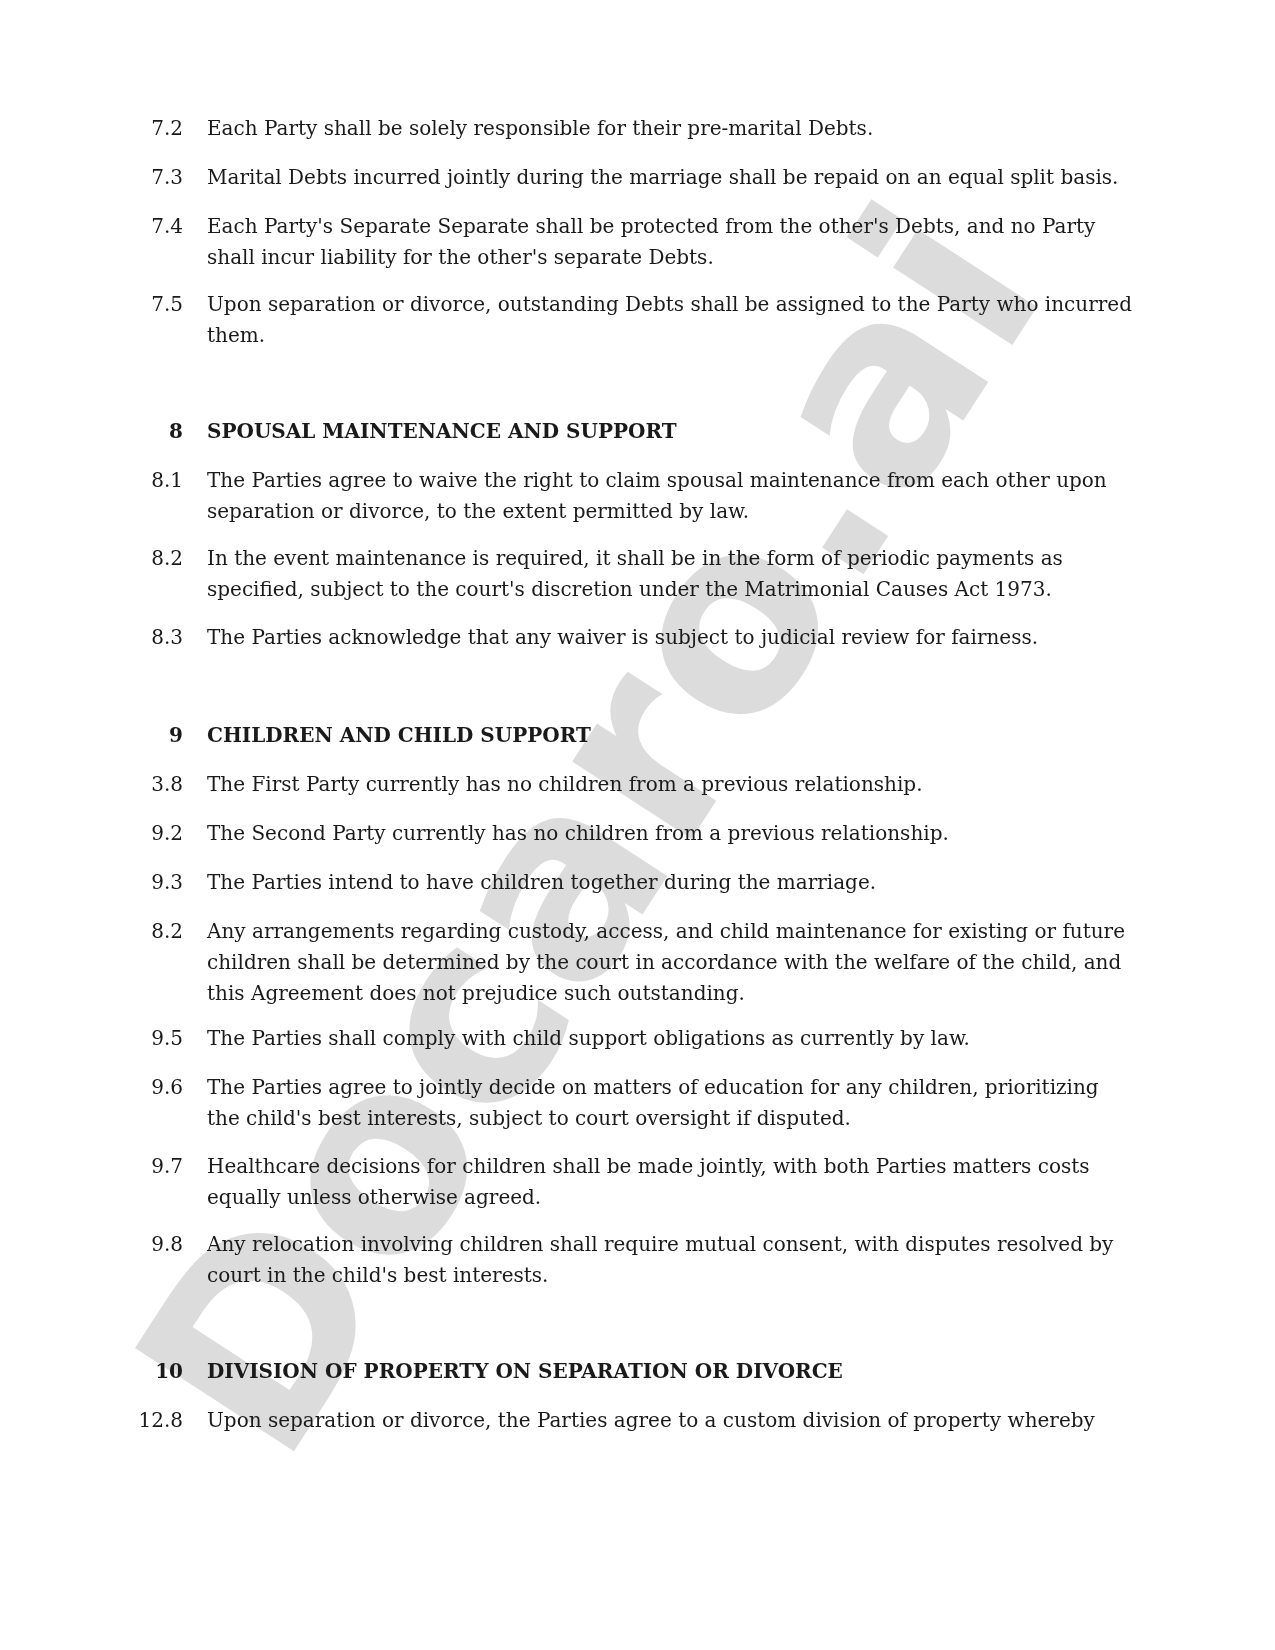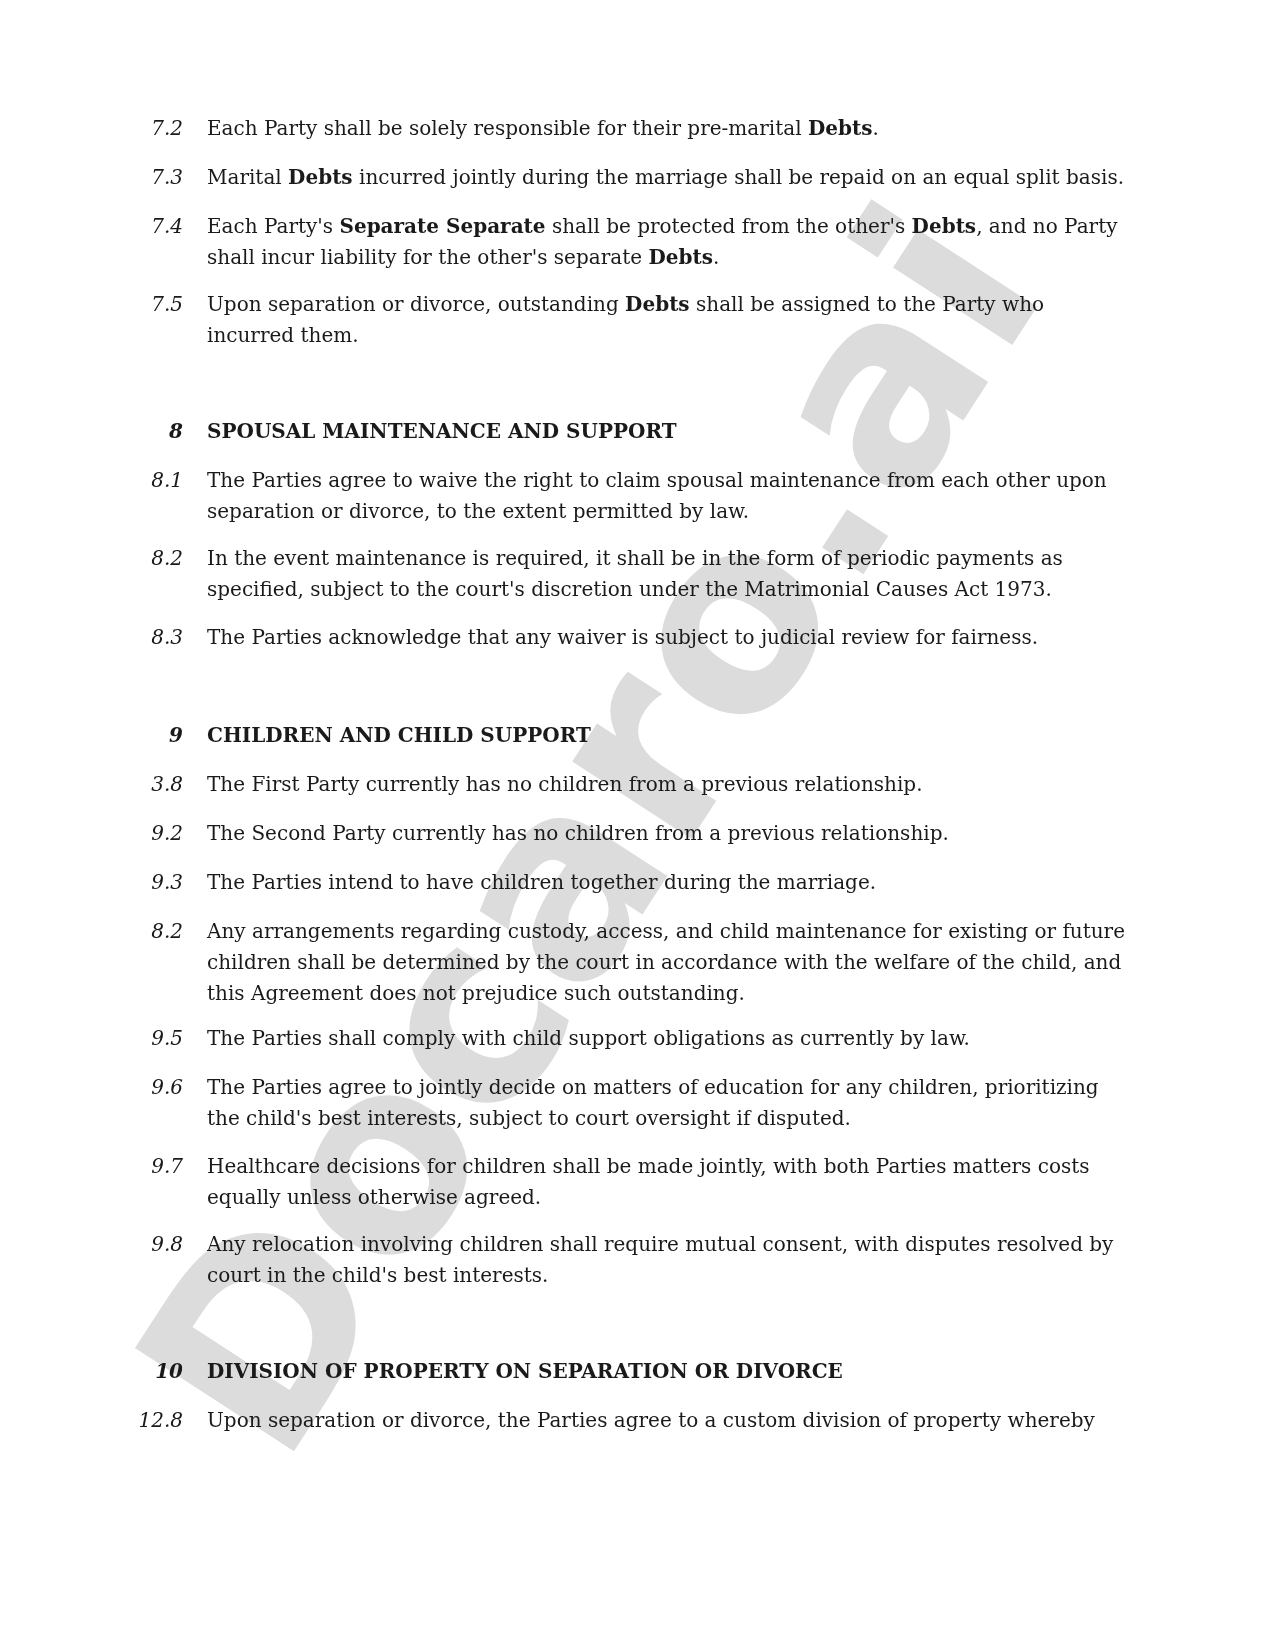--- a/index.html
+++ b/index.html
@@ -3,24 +3,24 @@
 <meta charset="utf-8">
 <style>
   html, body { margin: 0; padding: 0; background: #ffffff; }
   body { width: 1275px; height: 1650px; position: relative; overflow: hidden;
          font-family: "DejaVu Serif", "Liberation Serif", serif; color: #1a1a1a; }
   .watermark { position: absolute; left: 590px; top: 830px; transform: translate(-50%, -50%) rotate(-57deg);
                font-family: "DejaVu Sans", sans-serif; font-weight: bold; font-size: 260px; color: #dcdcdc;
                white-space: nowrap; letter-spacing: 2px; z-index: 0; user-select: none; }
   .page { position: absolute; left: 0; top: 0; width: 1275px; z-index: 1; }
   .clause { position: absolute; left: 0; width: 1275px; font-size: 20px; line-height: 31px; }
-  .num { position: absolute; right: calc(1275px - 183px); text-align: right; white-space: nowrap; font-style: italic; }
+  .num { position: absolute; right: calc(1275px - 183px); text-align: right; white-space: nowrap; }
   .txt { position: absolute; left: 207px; width: 925px; }
   .heading { font-weight: bold; font-size: 20px; }
-  b { font-weight: bold; text-align: center; }
+  b { font-weight: normal; text-align: center; }
 </style>
 </head>
 <body>
 
 <div class="watermark">Docaro.ai</div>
 
 <div class="page">
 
   <div class="clause" style="top:113px">
     <span class="num">7.2</span>

